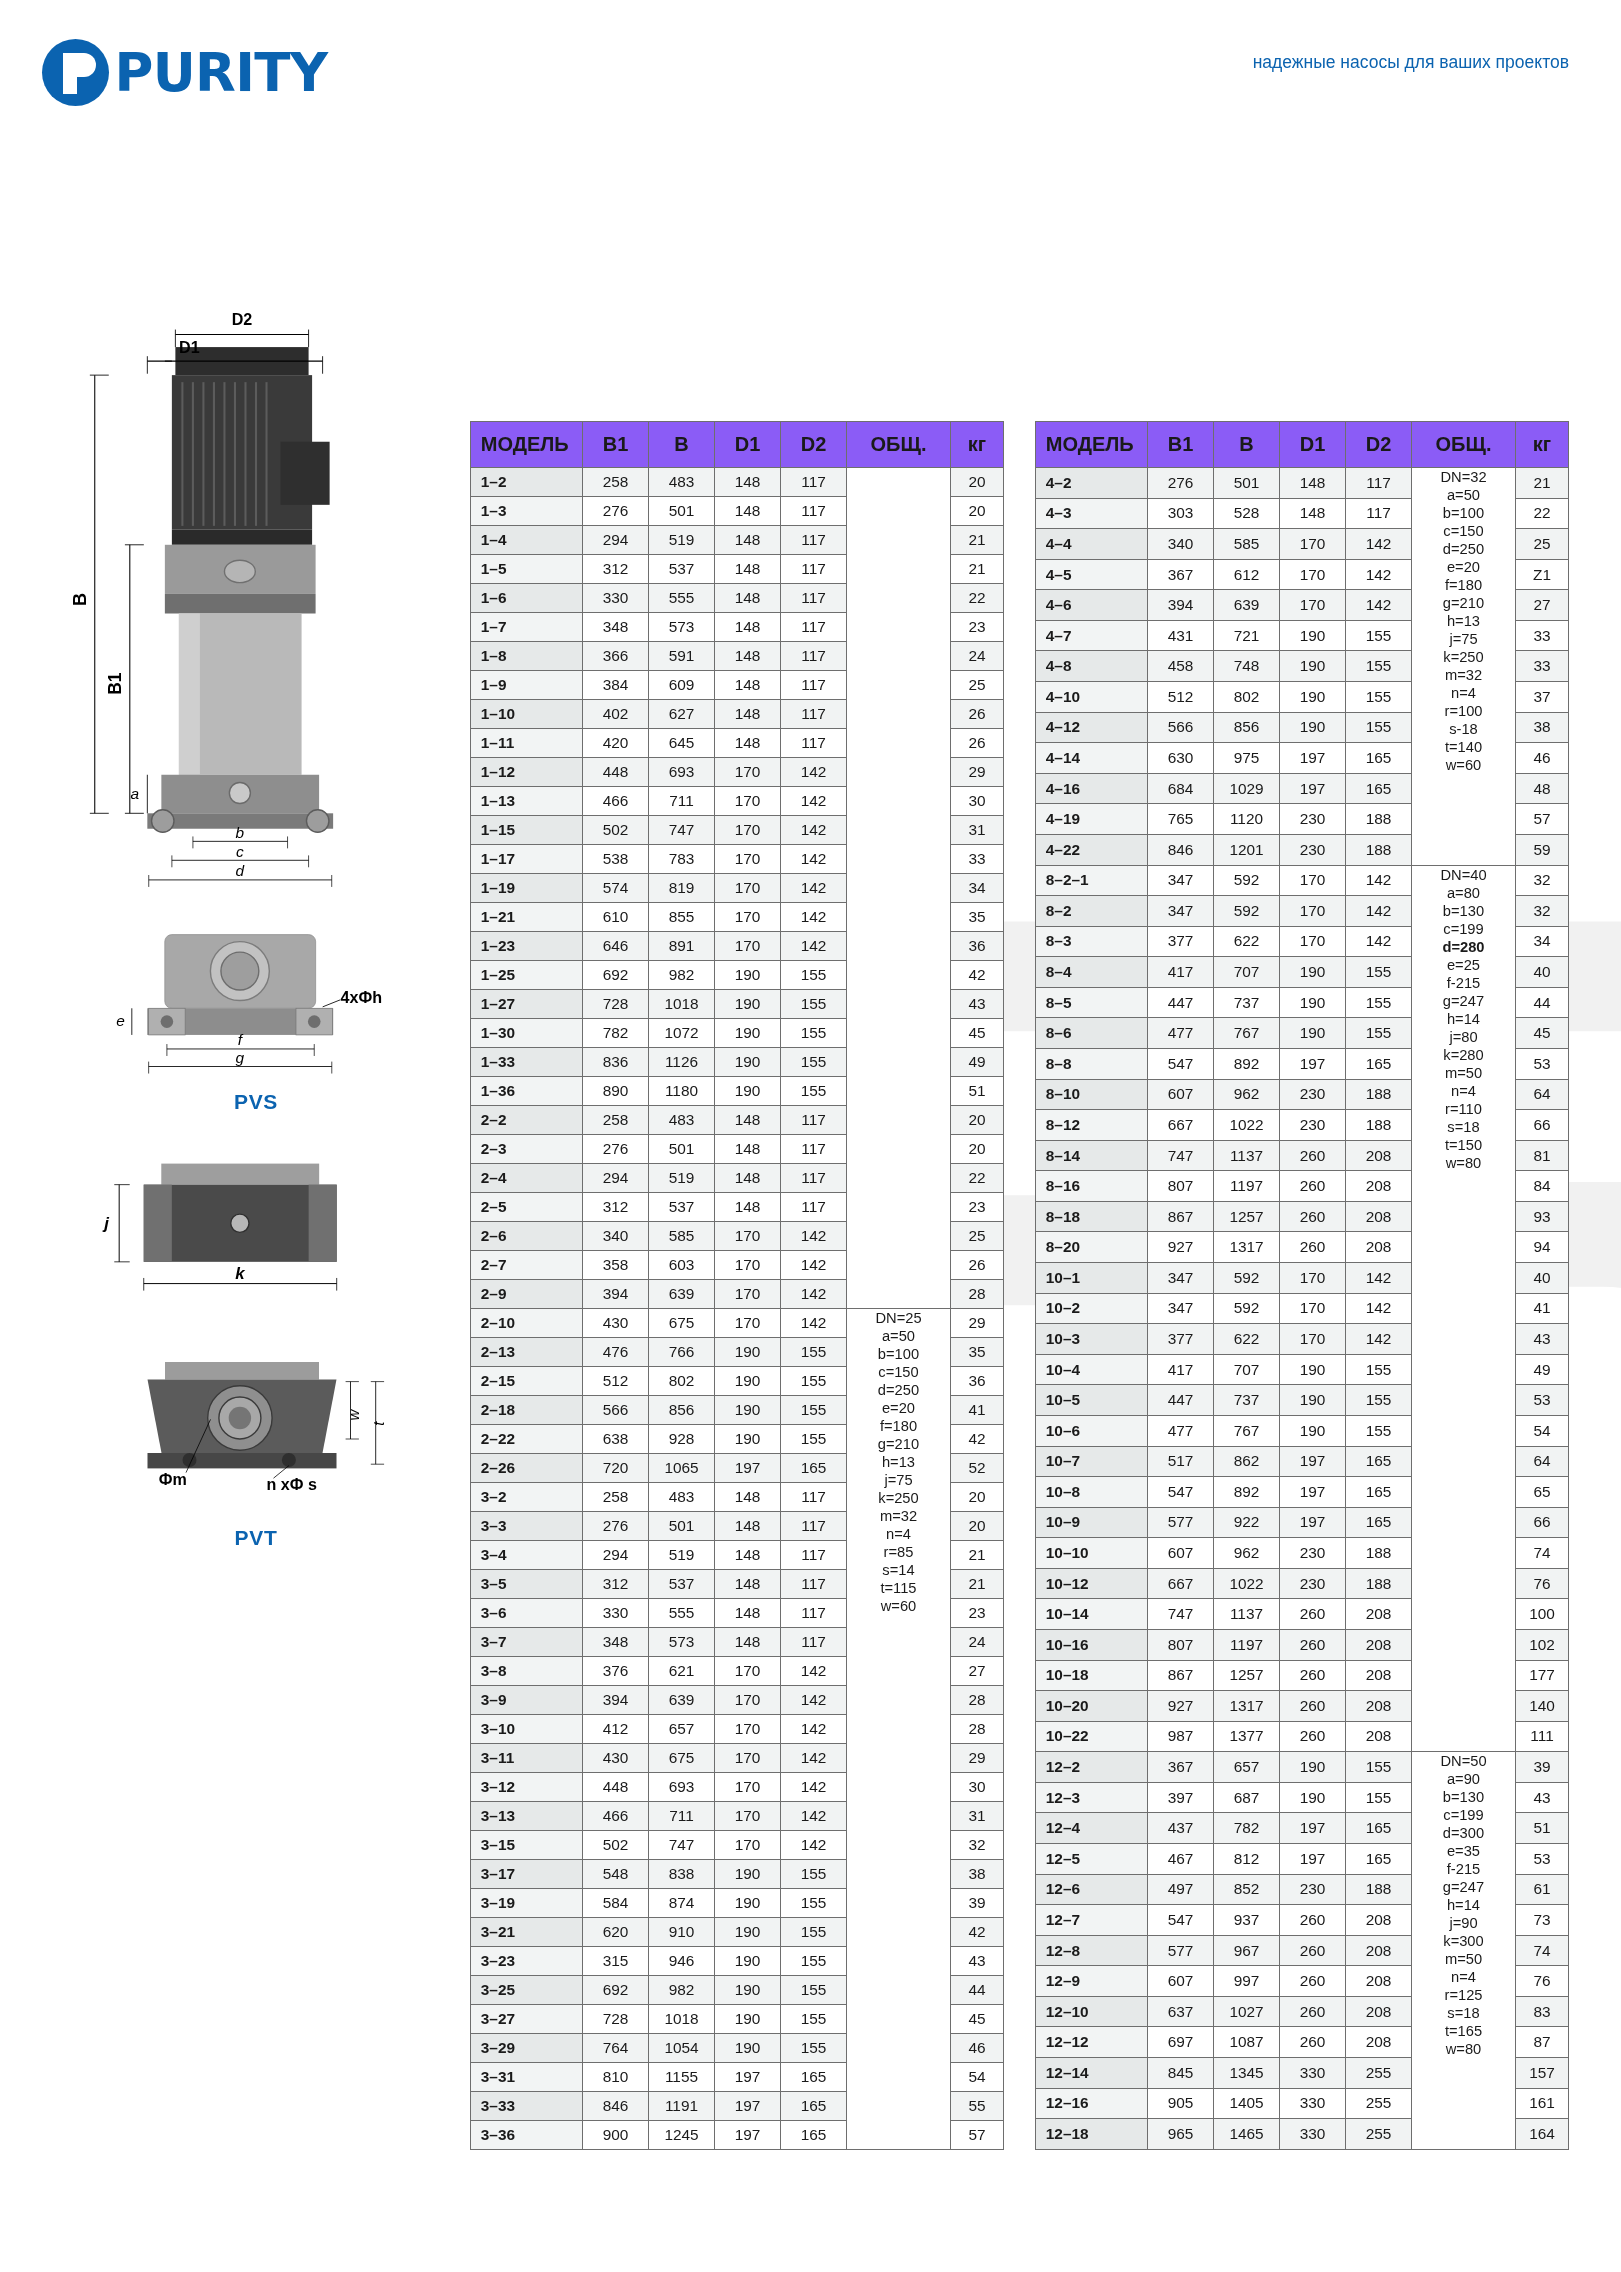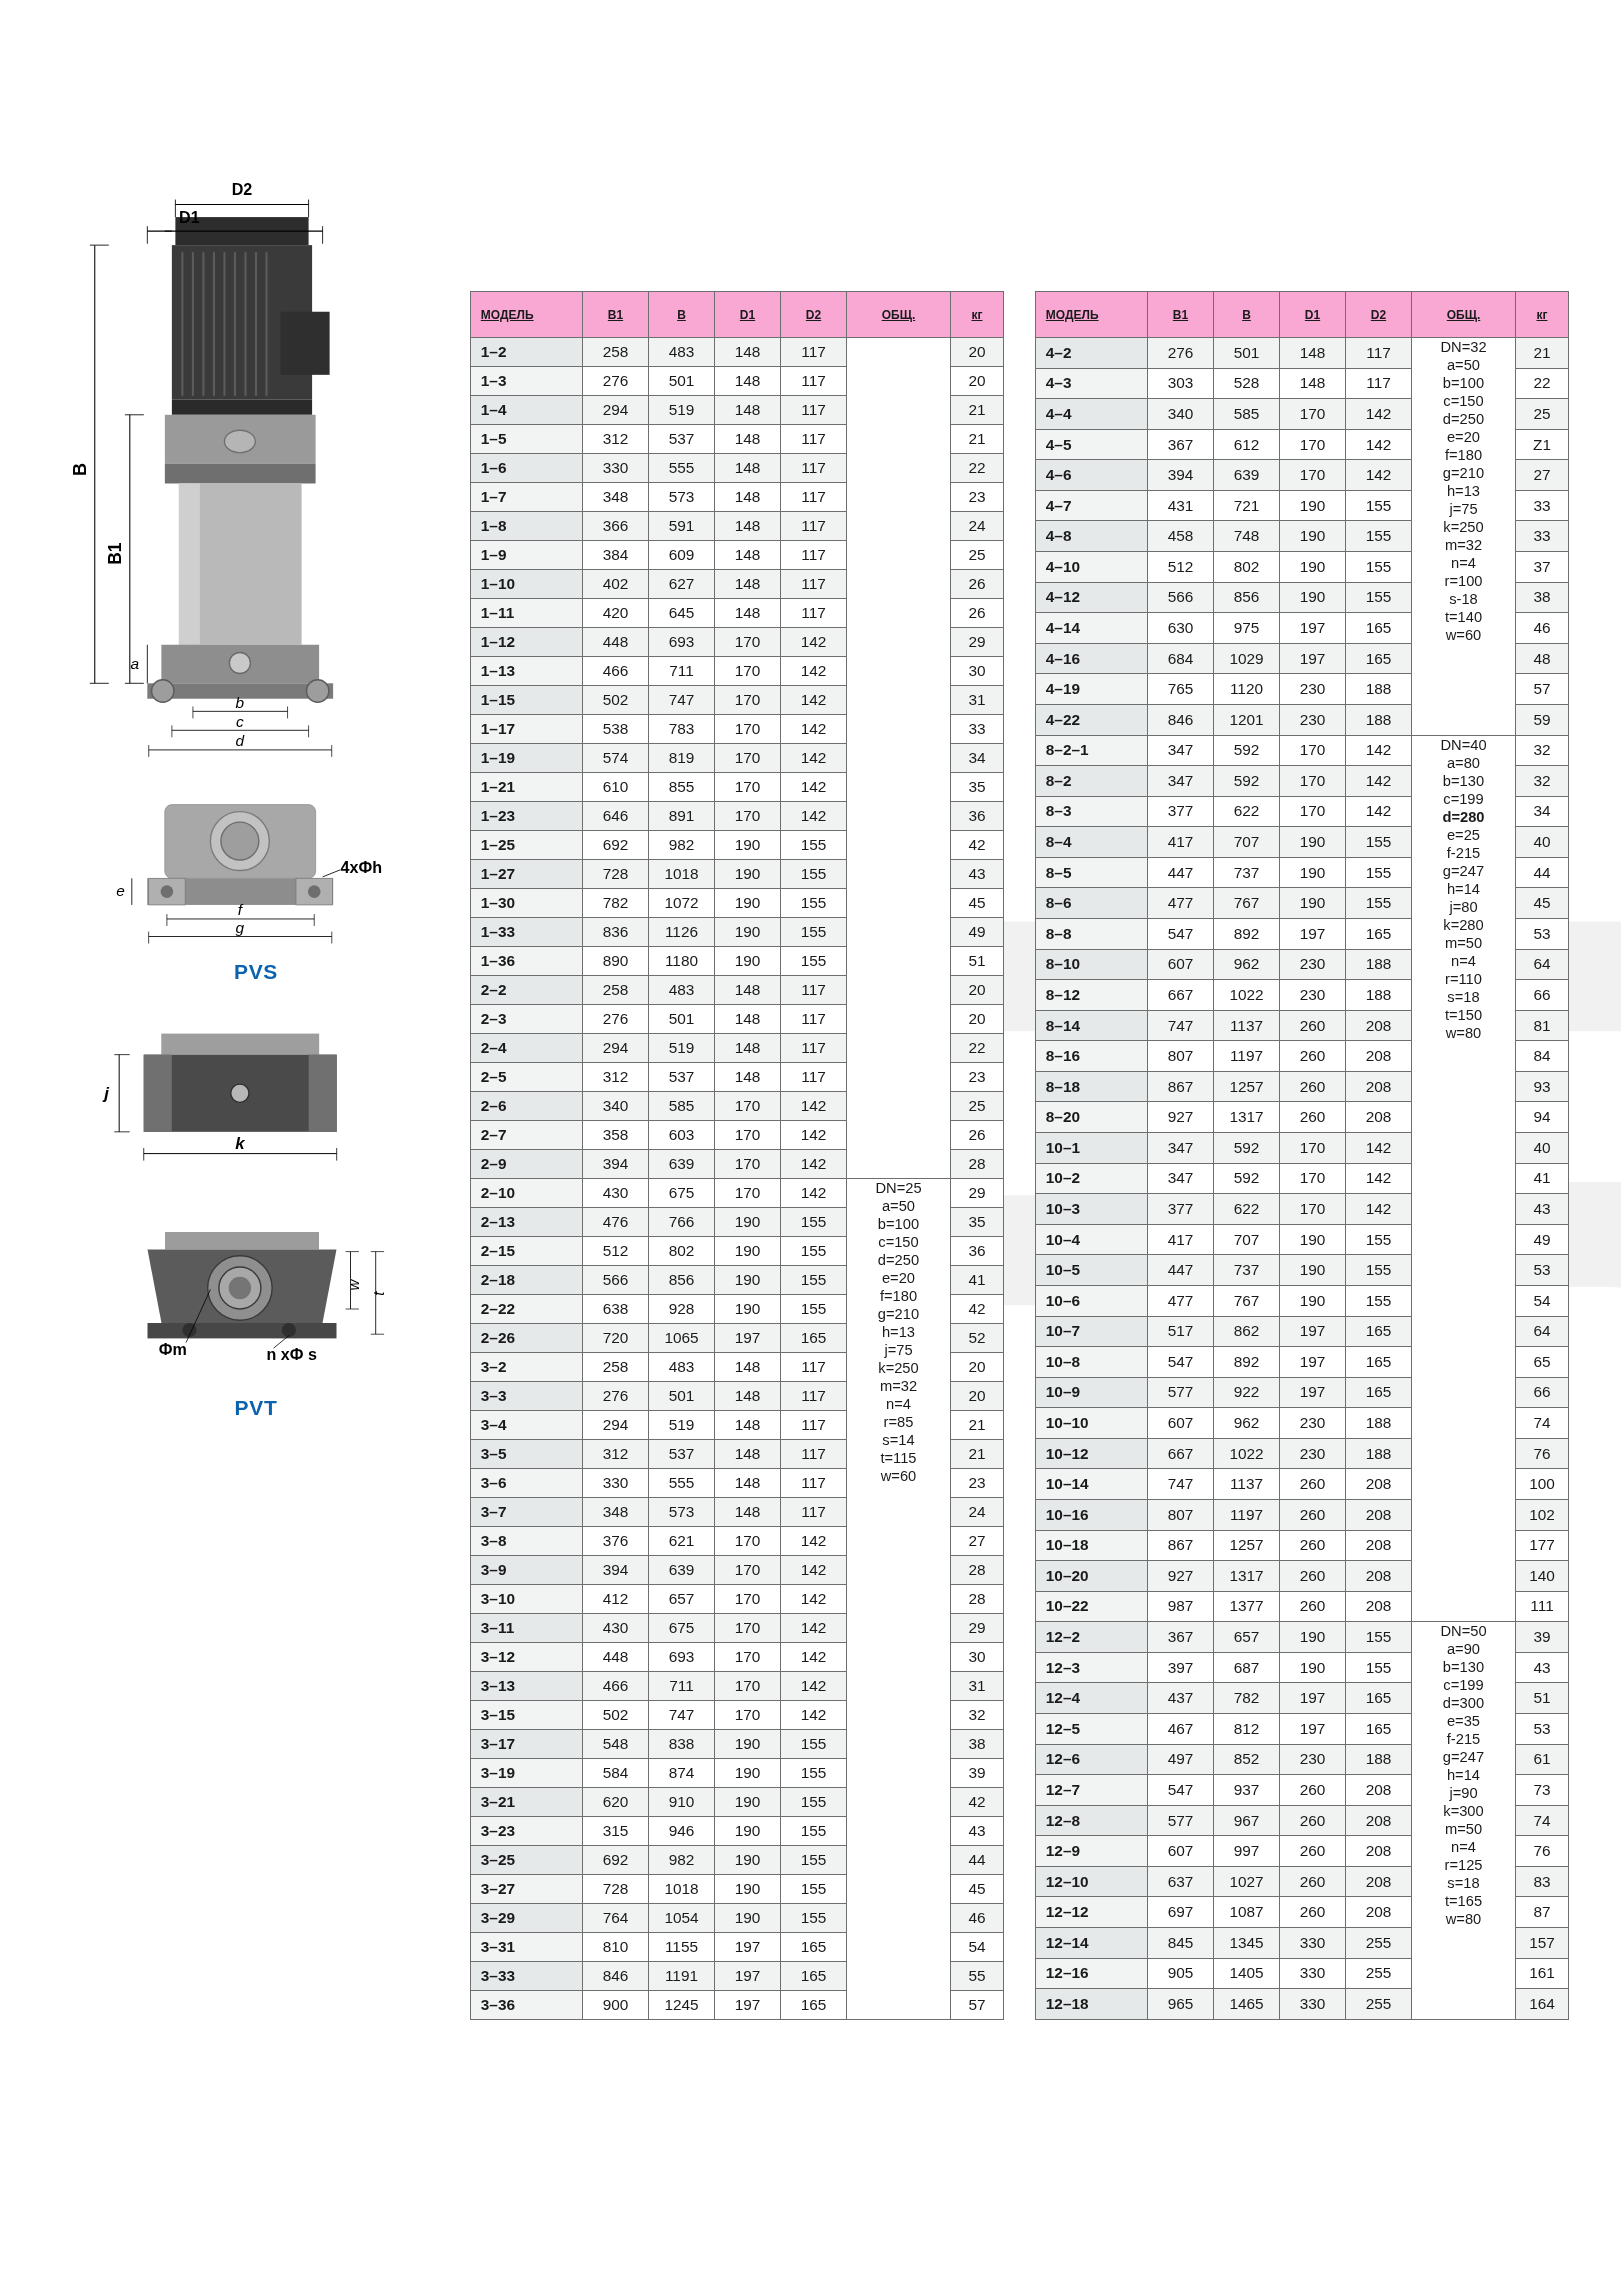--- a/index.html
+++ b/index.html
@@ -109,24 +109,23 @@
   table.spec td, table.spec th {
     border: 0.7px solid #6e6e6e;
     text-align: center;
     padding: 0;
     height: 29px;
     font-weight: normal;
     white-space: nowrap;
   }
   table.spec thead th {
     font-weight: bold;
-    font-size: 12px;
+    font-size: 20px;
     height: 46px;
-    background: #f9a8d4;
-    text-decoration: underline;
+    background: #8b5cf6;
   }
   table.spec thead th.model-h { text-align: left; padding-left: 9.8px; width: 112px; }
   table.spec td.model {
     text-align: left;
     padding-left: 9.8px;
     font-weight: bold;
     background: #eceeee;
     width: 112px;
   }
   table.spec tr:nth-child(odd) td { background: #f1f3f3; }
@@ -160,20 +159,27 @@
 
   svg text { font-family: "Liberation Sans", sans-serif; }
 </style>
 </head>
 <body>
 
 <div class="page">
 
   <div class="watermark">PR</div>
 
+  <div class="header">
+    <div class="logo-wrap">
+      <span class="logo-mark"></span>
+      <span class="logo-text">PURITY</span>
+    </div>
+    <div class="tagline">надежные насосы для ваших проектов</div>
+  </div>
 
   <div class="content">
 
     <div class="figures">
 
       <div class="fig">
         <svg width="421" height="645" viewBox="0 0 600 920">
 
           <rect x="190" y="80" width="190" height="40" fill="#2d2d2d"></rect>
           <rect x="185" y="120" width="200" height="220" fill="#3a3a3a"></rect>

